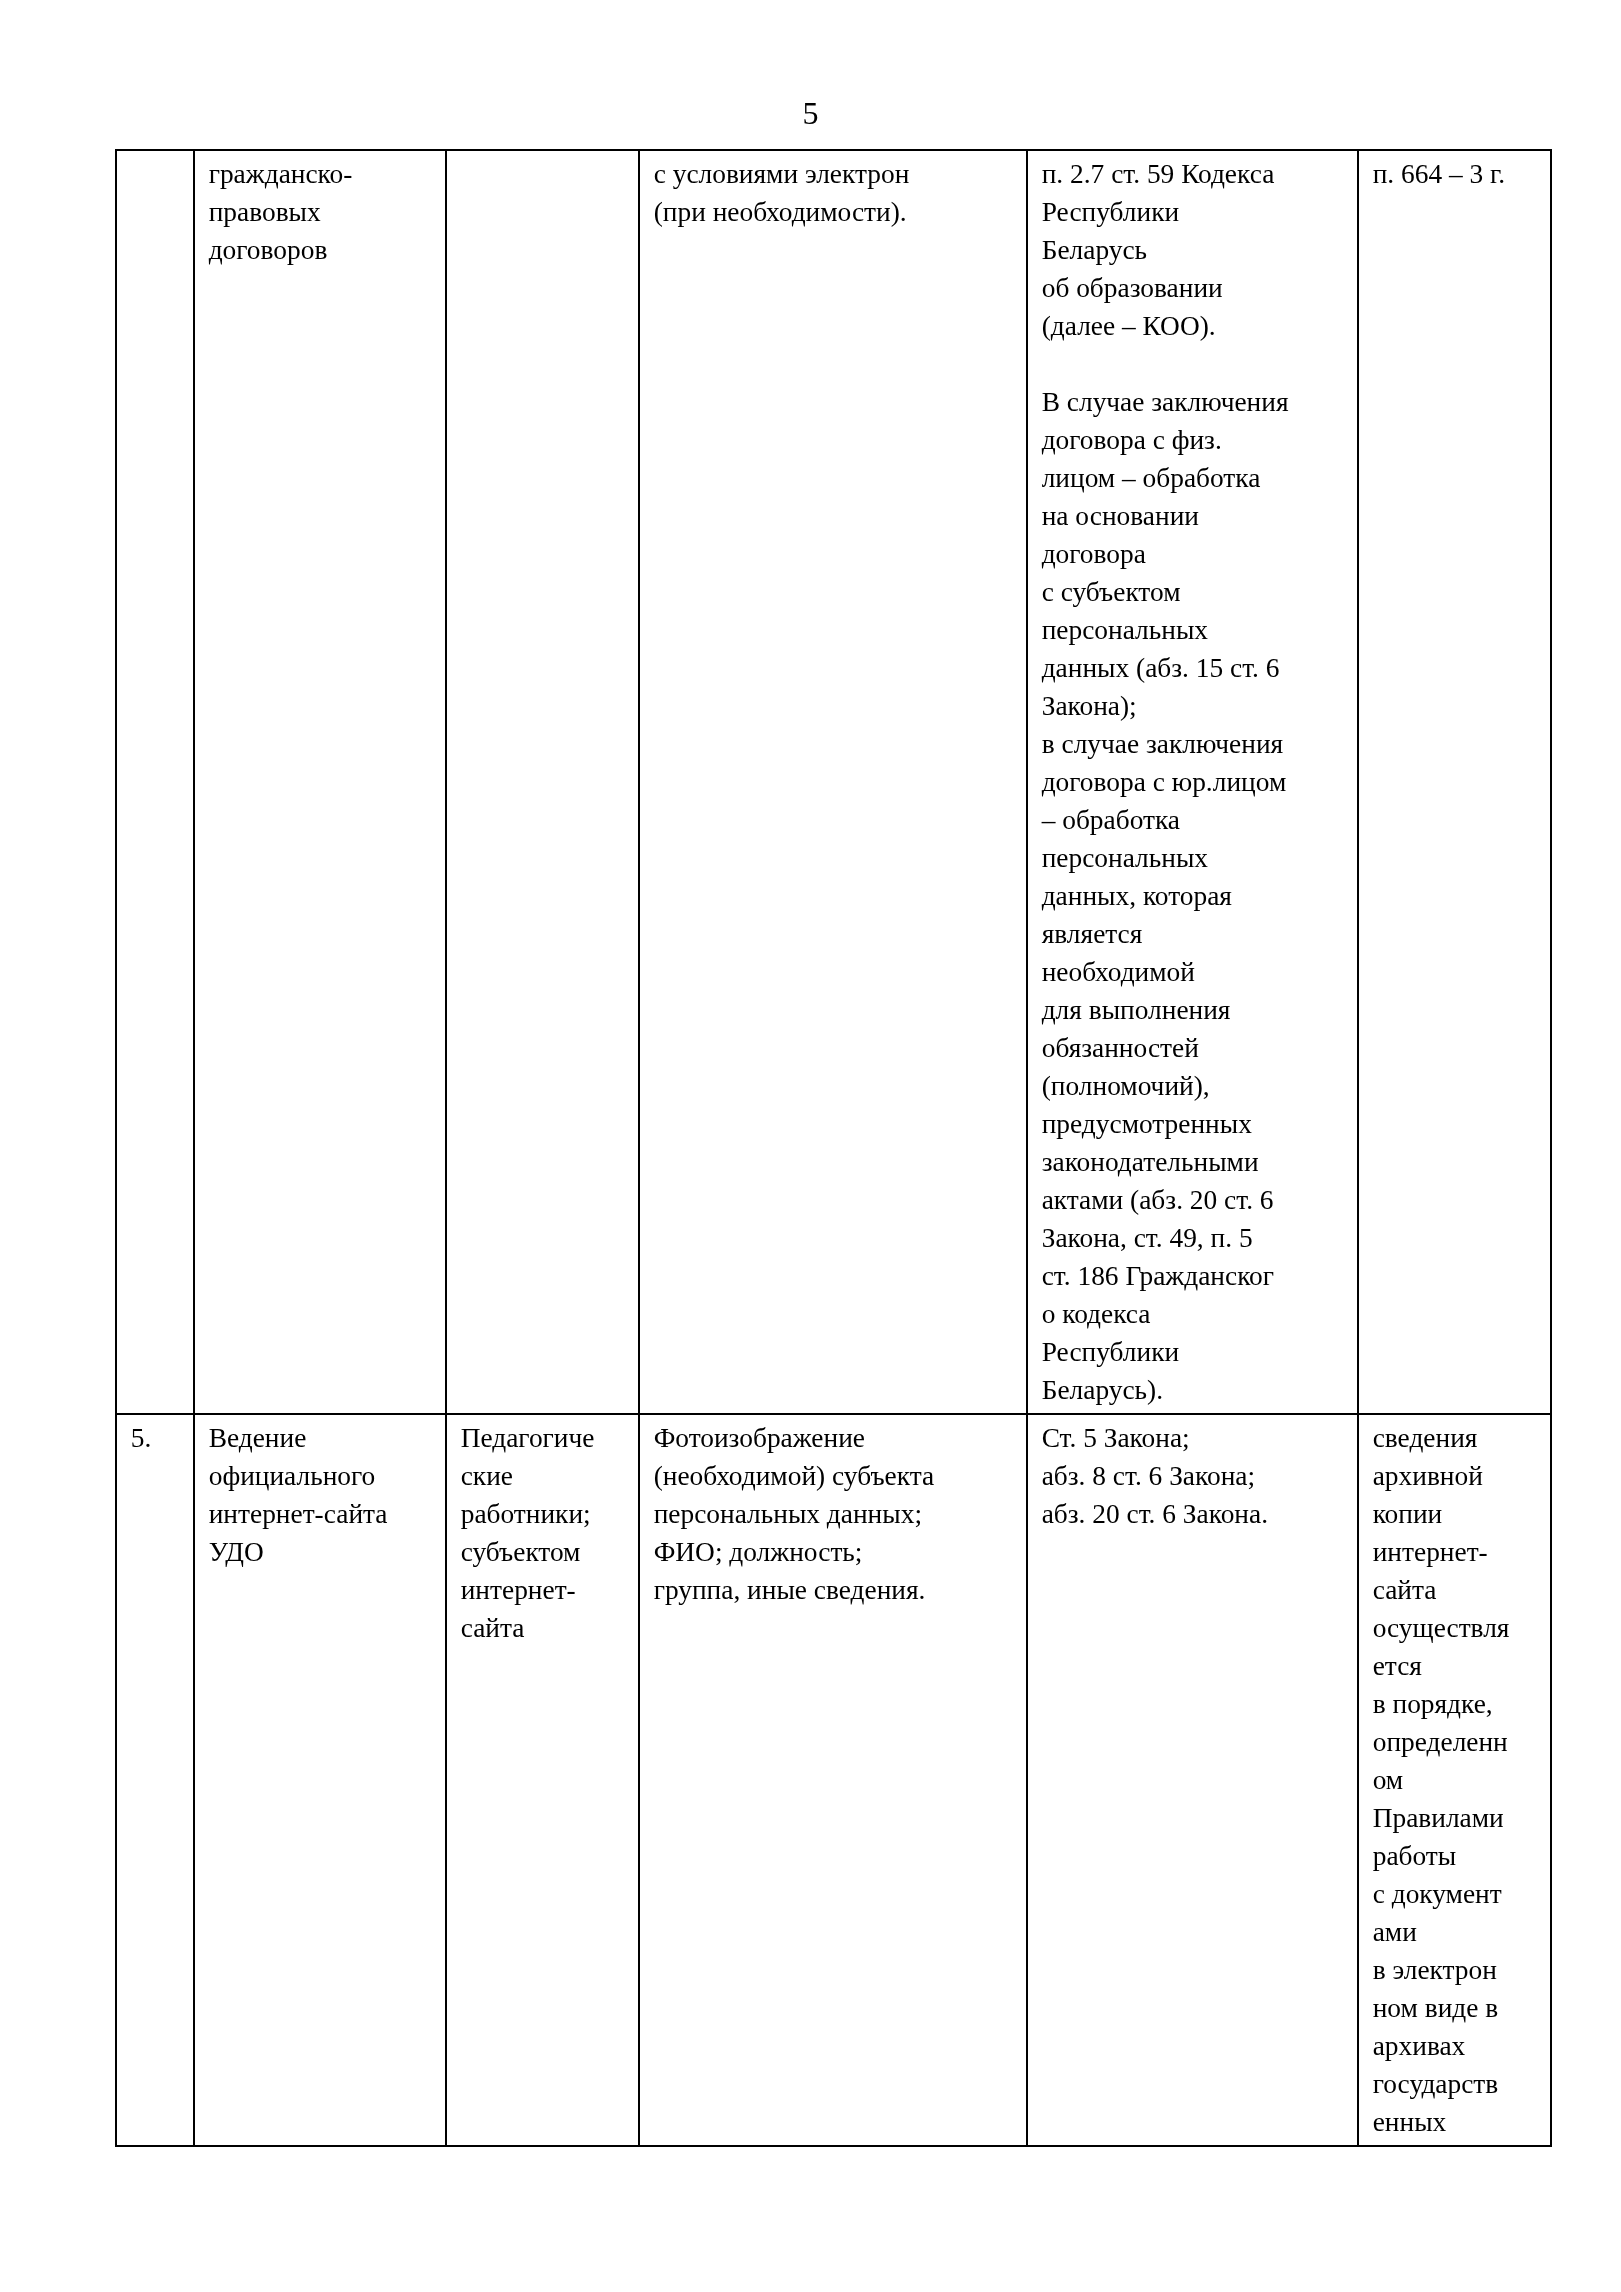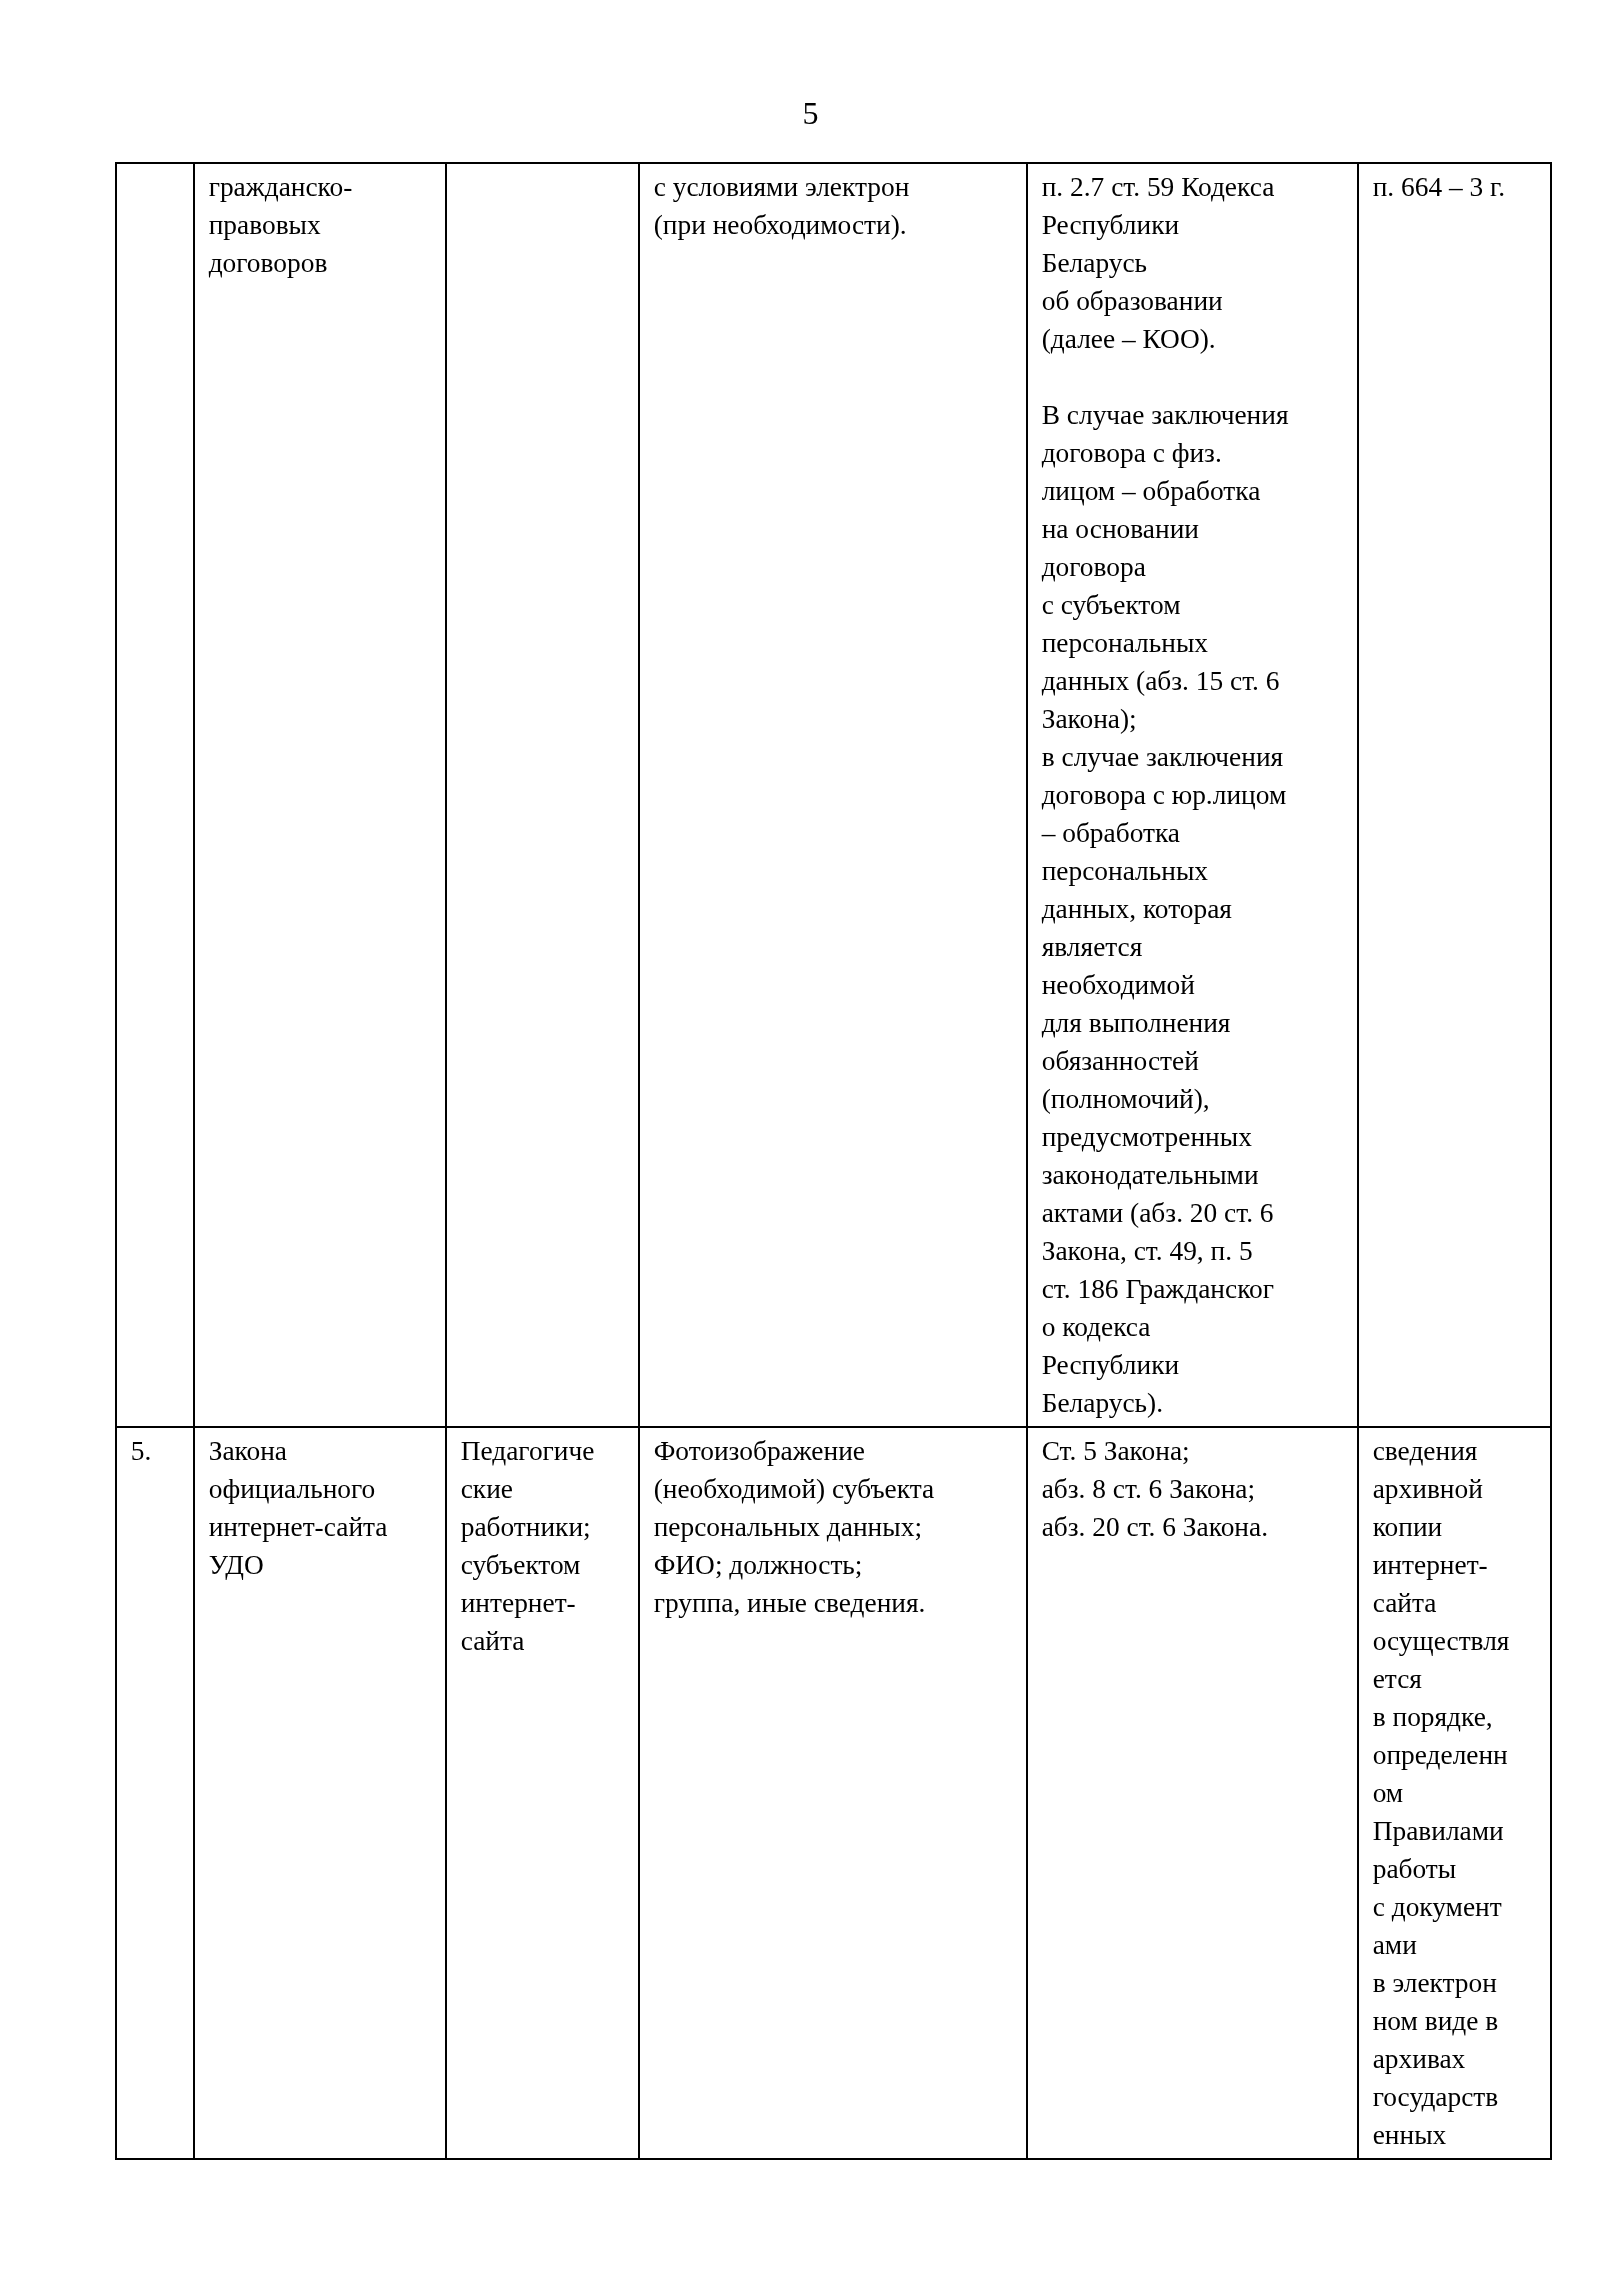--- a/index.html
+++ b/index.html
@@ -1,18 +1,18 @@
 <!DOCTYPE html>
 <html><head>
   <meta charset="utf-8">
   <style>
     html, body { margin: 0; padding: 0; background: #ffffff; }
     body { width: 1621px; height: 2293px; position: relative; font-family: "Liberation Serif", serif; color: #000; }
     .page-number { position: absolute; top: 94px; left: 0; width: 1621px; text-align: center; font-size: 32px; line-height: 39px; }
-    table.doc-table { position: absolute; top: 162px; left: 115px; width: 1436px; border-collapse: collapse; table-layout: fixed; padding-left: 17px; }
+    table.doc-table { position: absolute; top: 149px; left: 115px; width: 1436px; border-collapse: collapse; table-layout: fixed; padding-left: 17px; }
     table.doc-table td { border: 2px solid #000; vertical-align: top; padding: 3.9px 11.8px 3.9px 13.7px; font-size: 27.4px; line-height: 38px; white-space: pre-line; word-wrap: break-word; }
     table.doc-table { border: 2.9px solid #000; }
     col.c1 { width: 78px; } col.c2 { width: 252px; } col.c3 { width: 193px; } col.c4 { width: 388px; } col.c5 { width: 331px; } col.c6 { width: 193px; }
     tr.row-cont td { height: 1231px; }
     tr.row-5 td { height: 706px; }
   </style>
 </head>
 <body>
 
 <div class="page-number">5</div>
@@ -65,21 +65,21 @@
 актами (абз. 20 ст. 6
 Закона, ст. 49, п. 5
 ст. 186 Гражданског
 о кодекса
 Республики
 Беларусь).</td>
       <td>п. 664 – 3 г.</td>
     </tr>
     <tr class="row-5">
       <td>5.</td>
-      <td>Закона
+      <td>Ведение
 официального
 интернет-сайта
 УДО</td>
       <td>Педагогиче
 ские
 работники;
 субъектом
 интернет-
 сайта</td>
       <td>Фотоизображение

